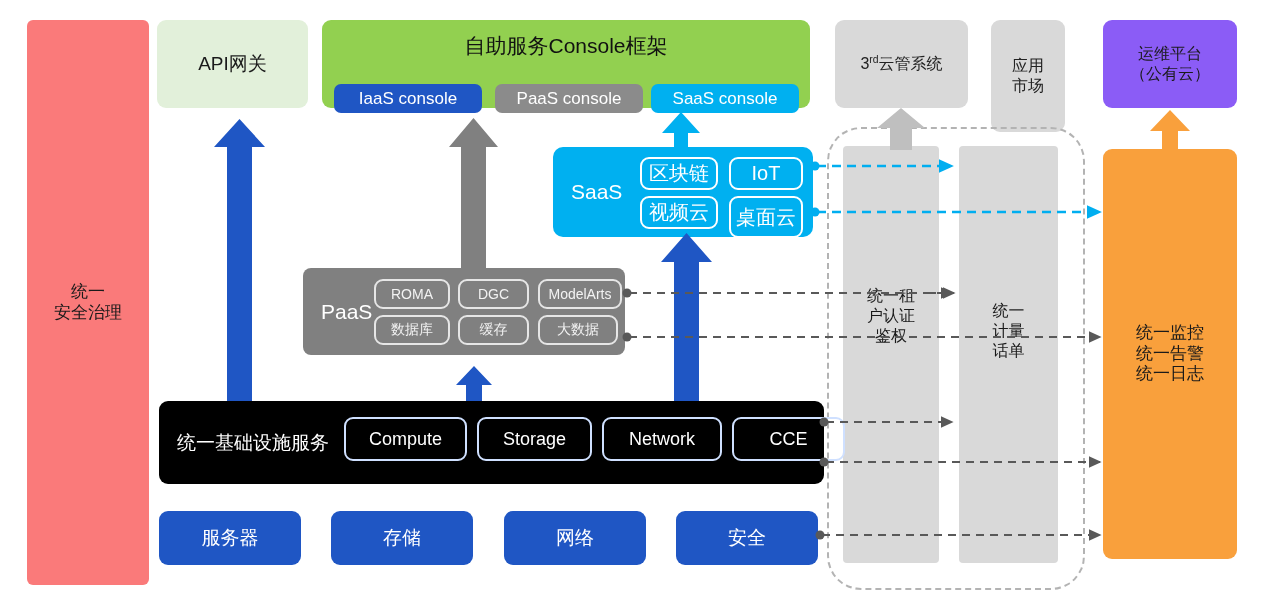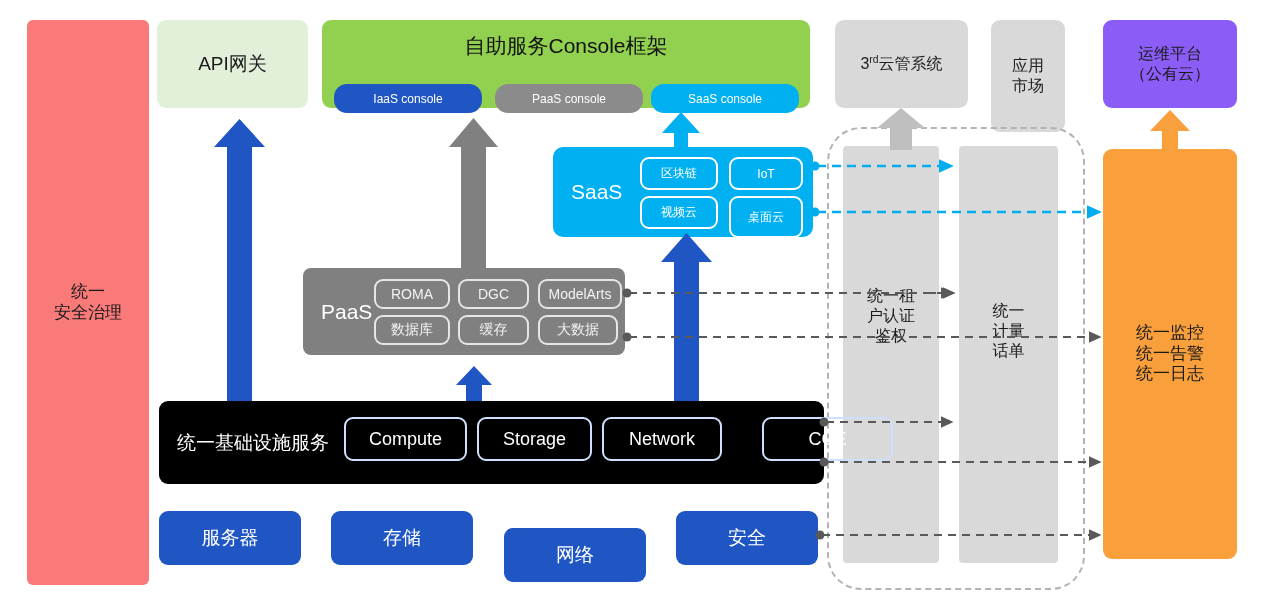--- a/index.html
+++ b/index.html
@@ -11,33 +11,33 @@
 
   
   .security{background:#fa7a7a;color:#1a1a1a;font-size:17px;border-radius:6px;}
 
   
   .apigw{background:#e2f0da;color:#1a1a1a;font-size:19px;border-radius:9px;}
 
   
   .consoleframe{background:#92d050;border-radius:9px;}
   .console-title{position:absolute;left:0;right:0;top:12px;text-align:center;font-size:21px;color:#111;}
-  .console-chip{height:29px;font-size:12px;color:#ffffff;top:64px;border-radius:13px;}
+  .console-chip{height:29px;font-size:17px;color:#ffffff;top:64px;}
   .c-iaas{background:#1f56c4;}
   .c-paas{background:#8b8b8b;}
   .c-saas{background:#00b0f0;}
 
   
   .greybox{background:#d9d9d9;color:#222;font-size:16px;border-radius:9px;}
   .ops{background:#8b5cf6;color:#1a1a1a;font-size:16px;border-radius:9px;}
 
   
   .saaslayer{background:#00b0f0;border-radius:10px;}
   .saas-label{position:absolute;left:18px;top:50%;transform:translateY(-50%);color:#fff;font-size:21px;}
-  .sub{position:absolute;box-sizing:border-box;border:2px solid #ffffff;border-radius:9px;display:flex;align-items:center;justify-content:center;color:#fff;font-size:12px;white-space:nowrap;}
+  .sub{position:absolute;box-sizing:border-box;border:2px solid #ffffff;border-radius:9px;display:flex;align-items:center;justify-content:center;color:#fff;font-size:20px;white-space:nowrap;}
 
   
   .paaslayer{background:#808080;border-radius:8px;}
   .paas-label{position:absolute;left:18px;top:50%;transform:translateY(-50%);color:#fff;font-size:21px;}
   .sub-p{position:absolute;box-sizing:border-box;border:2px solid #e6e6e6;border-radius:9px;display:flex;align-items:center;justify-content:center;color:#f2f2f2;font-size:14px;white-space:nowrap;}
 
   
   .iaasbar{background:#000000;border-radius:9px;}
   .iaas-label{position:absolute;left:18px;top:50%;transform:translateY(-50%);color:#fff;font-size:19px;white-space:nowrap;}
   .sub-i{position:absolute;box-sizing:border-box;border:2px solid #cfe0ff;border-radius:9px;display:flex;align-items:center;justify-content:center;color:#fff;font-size:18px;white-space:nowrap;top:16px;height:44px;}
@@ -156,32 +156,32 @@
     <div class="iaas-label">统一基础设施服务</div>
     <div class="sub-i" style="left:185px;width:123px;">
       <span>Compute</span>
     </div>
     <div class="sub-i" style="left:318px;width:115px;">
       <span>Storage</span>
     </div>
     <div class="sub-i" style="left:443px;width:120px;">
       <span>Network</span>
     </div>
-    <div class="sub-i" style="left:603px;width:131px;align-items:center;">
+    <div class="sub-i" style="left:573px;width:113px;align-items:center;">
       <span>CCE</span>
     </div>
   </div>
 
   <div class="box hw" style="left:159px;top:511px;width:142px;height:54px;">
     <span>服务器</span>
   </div>
   <div class="box hw" style="left:331px;top:511px;width:142px;height:54px;">
     <span>存储</span>
   </div>
-  <div class="box hw" style="left:504px;top:511px;width:142px;height:54px;margin-top:17px;">
+  <div class="box hw" style="left:504px;top:511px;width:142px;height:54px;">
     <span>网络</span>
   </div>
   <div class="box hw" style="left:676px;top:511px;width:142px;height:54px;">
     <span>安全</span>
   </div>
 
   <svg class="overlay" viewBox="0 0 1265 605">
     <defs>
       <marker id="mk-dark" markerWidth="7" markerHeight="7" refX="5.6" refY="3.5" orient="auto">
         <path d="M0,0.6 L6.4,3.5 L0,6.4 z" fill="#595959"></path>

